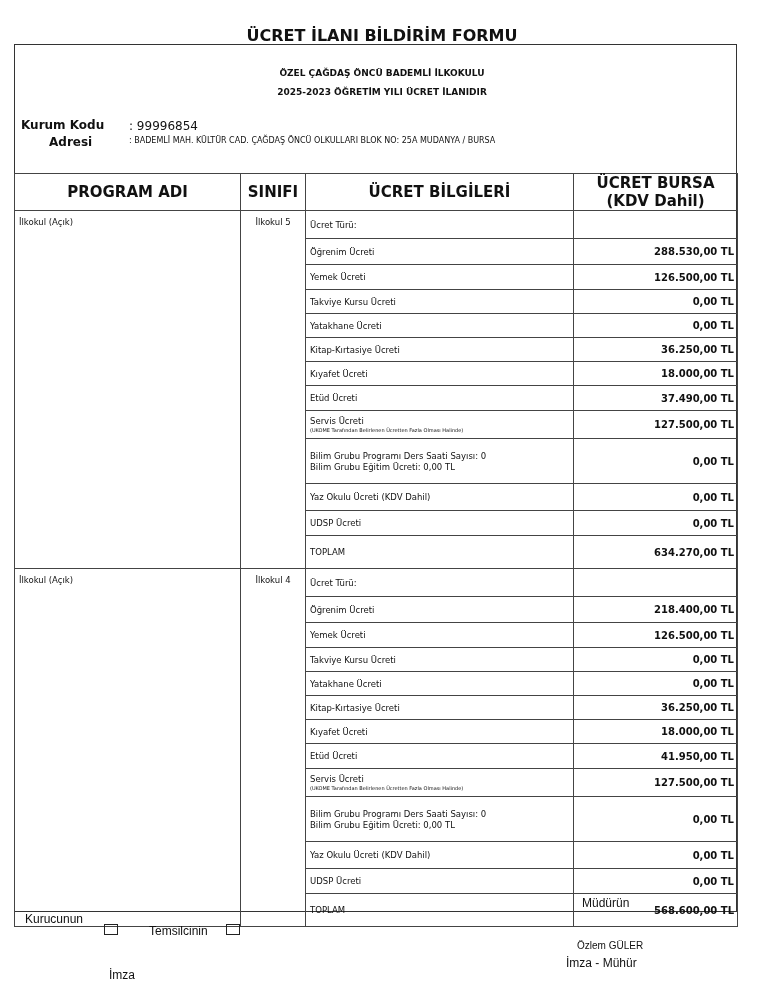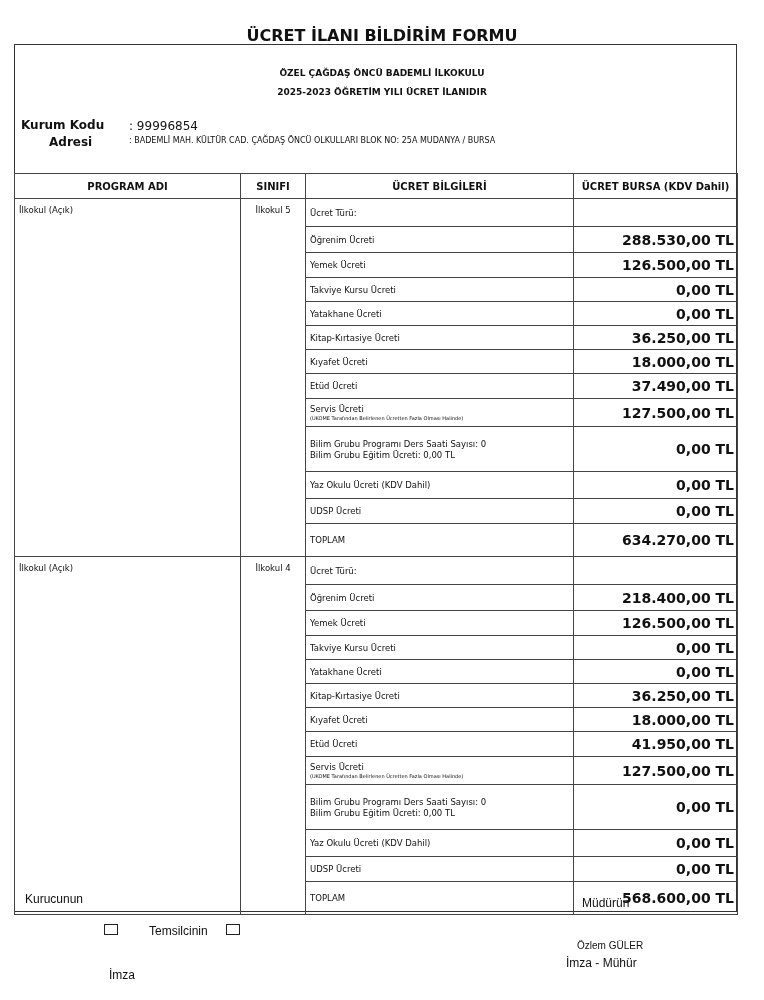--- a/index.html
+++ b/index.html
@@ -4,25 +4,25 @@
 <style>
   html, body { margin:0; padding:0; background:#fff; }
   body { width:764px; height:1000px; position:relative; font-family:"DejaVu Sans", sans-serif; color:#111; overflow:hidden; }
   .title { position:absolute; left:0; width:764px; top:26px; text-align:center; font-weight:bold; font-size:16px; }
   .frame { position:absolute; left:14px; top:44px; width:723px; height:868px; border:1.5px solid #333; box-sizing:border-box; }
   .school { position:absolute; left:0; width:764px; text-align:center; font-weight:bold; font-size:9px; }
   .meta { position:absolute; font-size:12px; }
   .meta b { font-weight:bold; }
   table.fees { position:absolute; left:14px; top:173px; width:723px; border-collapse:collapse; font-size:8.5px; table-layout:fixed; }
   table.fees td, table.fees th { border:1.3px solid #444; padding:0 4px; vertical-align:middle; box-sizing:border-box; }
-  table.fees th { font-weight:bold; font-size:10px; height:25px; text-align:center; }
+  table.fees th { font-weight:bold; font-size:15px; height:25px; text-align:center; }
   .c1 { width:226px; } .c2 { width:65px; } .c3 { width:268px; } .c4 { width:164px; }
   td.prog { vertical-align:top !important; padding-top:6px !important;margin-top:36px; }
   td.cls { vertical-align:top !important; text-align:center; padding-top:6px !important; }
-  td.amt { text-align:right; font-weight:bold; font-size:14px; padding-right:3px !important; }
+  td.amt { text-align:right; font-weight:bold; font-size:10px; padding-right:3px !important; }
   .sub { display:block; font-size:5px; margin-top:1px; }
   .line2 { display:block; margin-top:1px; }
   td.tot { font-weight:normal; }
   .footer { position:absolute; font-family:"Liberation Sans", sans-serif; font-size:12px; }
   .chk { position:absolute; width:14px; height:11px; border:1.5px solid #222; box-sizing:border-box; }
 </style>
 </head>
 <body>
 
 <div class="title">ÜCRET İLANI BİLDİRİM FORMU</div>
@@ -155,20 +155,20 @@
       <td>UDSP Ücreti</td>
       <td class="amt">0,00 TL</td>
       </tr>
       <tr style="height:33px">
       <td class="tot">TOPLAM</td>
       <td class="amt">568.600,00 TL</td>
       </tr>
     </tbody>
 </table>
 
-<div class="footer" style="left:25px;top:892px;text-align:center;">Kurucunun</div>
+<div class="footer" style="left:25px;top:912px;text-align:center;">Kurucunun</div>
 <div class="chk" style="left:104px;top:924px;"></div>
 <div class="footer" style="left:141px;top:924px;margin-left:8px;">Temsilcinin</div>
 <div class="chk" style="left:226px;top:924px;"></div>
 <div class="footer" style="left:109px;top:968px;">İmza</div>
 <div class="footer" style="left:582px;top:896px;">Müdürün</div>
 <div class="footer" style="left:577px;top:940px;font-size:10px;">Özlem GÜLER</div>
 <div class="footer" style="left:566px;top:956px;">İmza - Mühür</div>
 
 </body></html>

